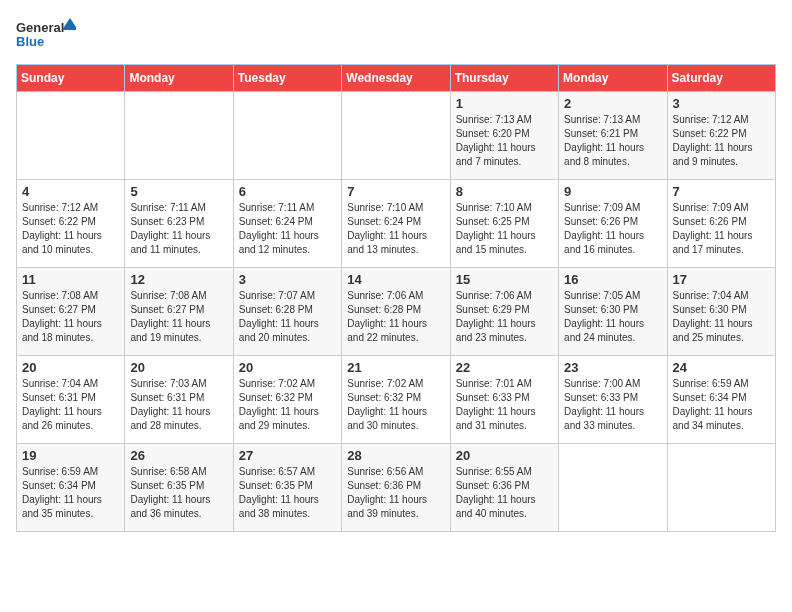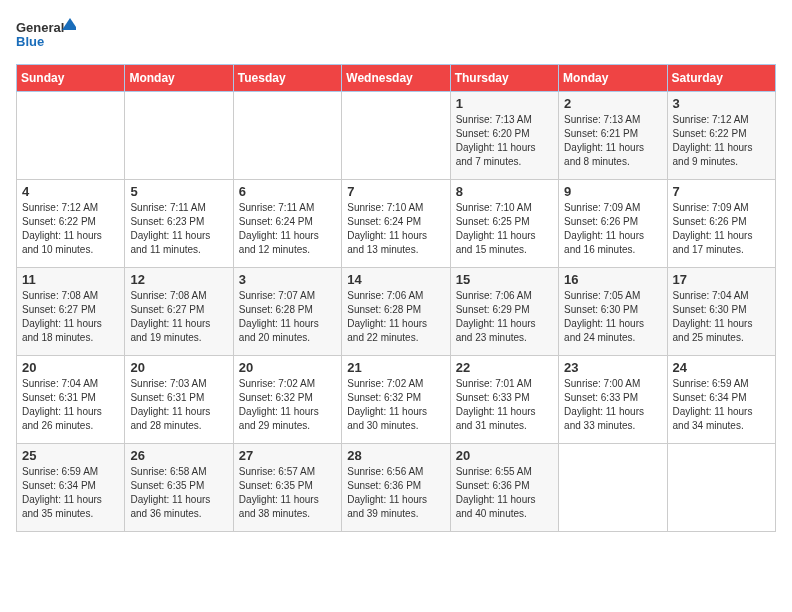--- a/index.html
+++ b/index.html
@@ -209,21 +209,21 @@
           <span class="day-number">23</span>
           <div class="day-info">Sunrise: 7:00 AM<br>Sunset: 6:33 PM<br>Daylight: 11 hours and 33 minutes.</div>
         </td>
         <td>
           <span class="day-number">24</span>
           <div class="day-info">Sunrise: 6:59 AM<br>Sunset: 6:34 PM<br>Daylight: 11 hours and 34 minutes.</div>
         </td>
       </tr>
       <tr>
         <td>
-          <span class="day-number">25</span>
+          <span class="day-number">19</span>
           <div class="day-info">Sunrise: 6:59 AM<br>Sunset: 6:34 PM<br>Daylight: 11 hours and 35 minutes.</div>
         </td>
         <td>
           <span class="day-number">26</span>
           <div class="day-info">Sunrise: 6:58 AM<br>Sunset: 6:35 PM<br>Daylight: 11 hours and 36 minutes.</div>
         </td>
         <td>
           <span class="day-number">27</span>
           <div class="day-info">Sunrise: 6:57 AM<br>Sunset: 6:35 PM<br>Daylight: 11 hours and 38 minutes.</div>
         </td>

